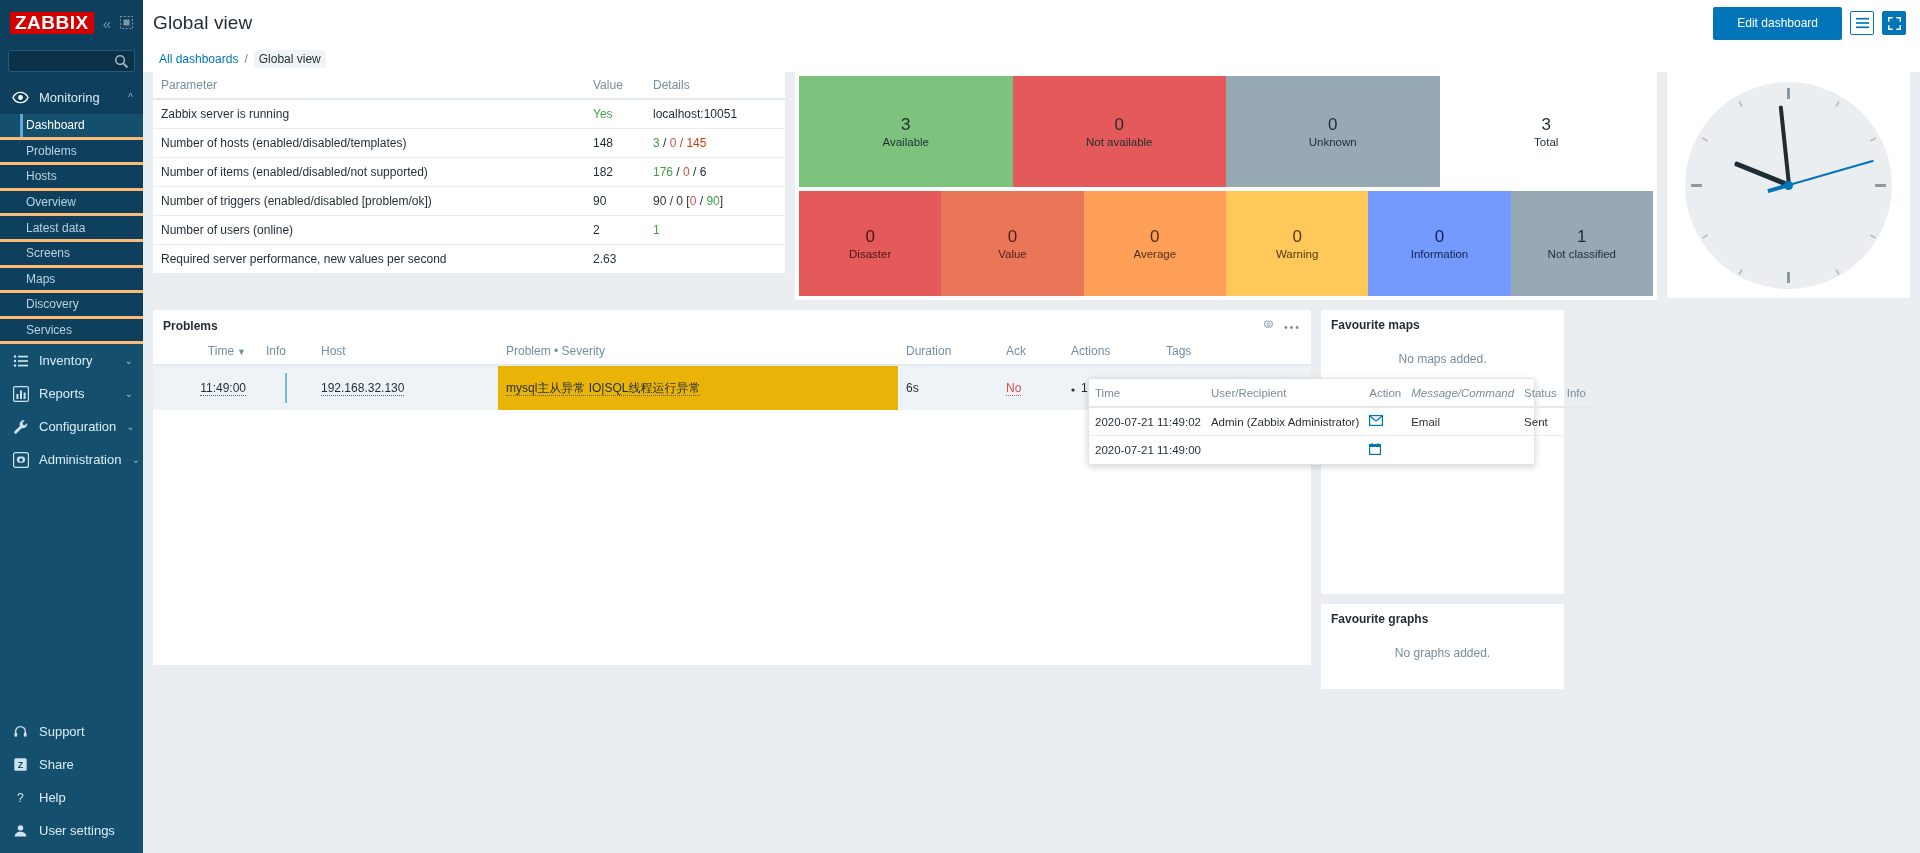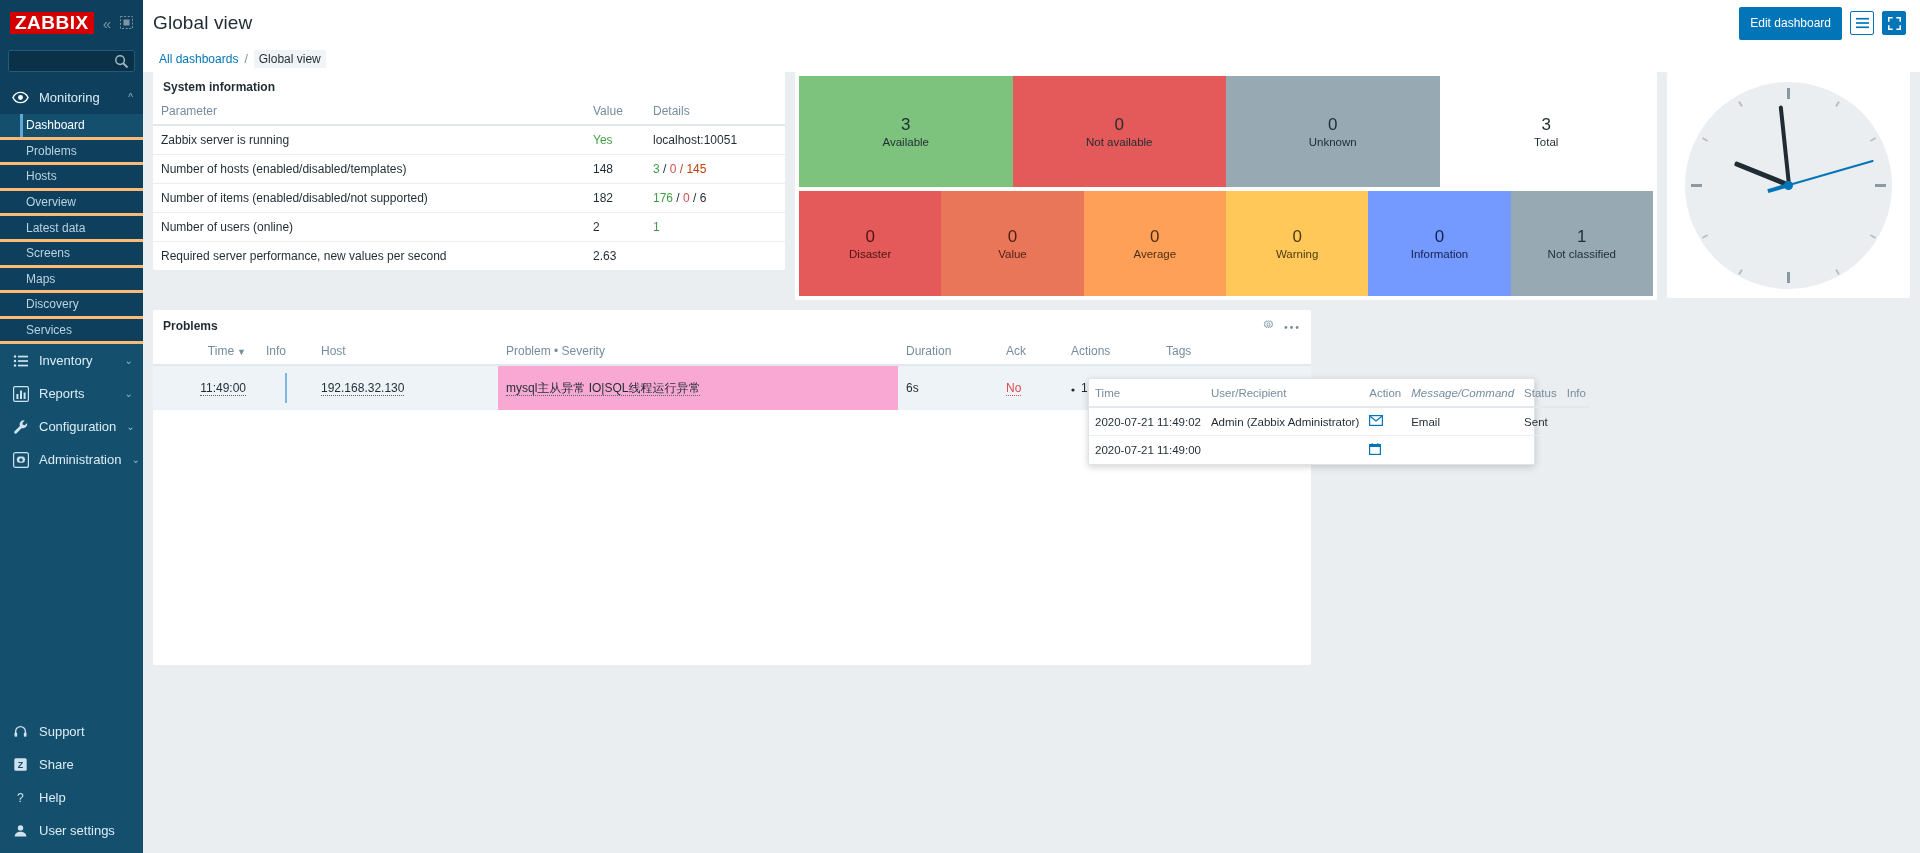--- a/index.html
+++ b/index.html
@@ -73,21 +73,21 @@
   
   #main { flex: 1 1 auto; display: flex; flex-direction: column; background:#ffffff; min-width:0;}
   .topbar {
     height: 46px; display: flex; align-items: center; padding: 0 14px 0 10px;
     background: #ffffff; border-bottom: 0;
   }
   .page-title { font-size: 19px; color: #1f2c33; font-weight: normal; letter-spacing:.1px;}
   .top-actions { margin-left: auto; display: flex; align-items: center; gap: 8px; }
   .btn-primary {
     background: #0275b8; color: #fff; border: 0; border-radius: 2px;
-    height: 33px; padding: 0 11px; font-size: 12px; cursor: pointer;
+    height: 33px; padding: 0 24px; font-size: 12px; cursor: pointer;
     font-family: "Liberation Sans", sans-serif;
   }
   .icon-btn-sq {
     width: 24px; height: 24px; border: 1px solid #0275b8; border-radius: 2px;
     color: #0275b8; display: flex; align-items: center; justify-content: center;
     cursor: pointer; background:#fff;
   }
   .icon-btn-sq.solid { background: #0275b8; color: #fff; border-color:#0275b8; }
   .breadcrumb {
     height: 26px; display: flex; align-items: center; gap: 6px;
@@ -141,21 +141,21 @@
   .hand.h { width: 5px; height: 58px; background: #1f2c33; margin-left: -2.5px; }
   .hand.m { width: 4px; height: 80px; background: #1f2c33; margin-left: -2px; }
   .hand.s { width: 2px; height: 88px; background: #0275b8; margin-left: -1px; }
   .hand.s::after { content:""; position:absolute; left:-1px; top:88px; width:4px; height:22px; background:#0275b8; }
   .pivot { position: absolute; left: 50%; top: 50%; width: 9px; height: 9px; background: #0275b8; border-radius: 50%; margin: -4.5px 0 0 -4.5px; }
 
   
   #problems { margin-top: 10px; width: 1158px; flex:0 0 1158px; min-height: 355px; }
   .p-table th { border-bottom: 2px solid #e3e8ec; margin-top: 32px; }
   .p-row td { background: #eef3f8; border-bottom: 0; }
-  .p-row td.sev-avg { background: #f9a8d4; margin-left: 16px; }
+  .p-row td.sev-avg { background: #eab308; margin-left: 16px; }
   .p-row .link { color: #0275b8; text-decoration: none; border-bottom: 1px dotted #0275b8; cursor:pointer;}
   .p-row .prob-link { color: #1f2c33; text-decoration: none; border-bottom: 1px dotted #5a6570; cursor:pointer;}
   .ack-no { color: #d64e4e; border-bottom: 1px dotted #d64e4e; cursor: pointer; margin-top: 40px; }
   .info-bar { width: 2px; background: #7fb6dd; height: 30px; margin: 0 auto; }
 
   
   .rightcol { width: 243px; flex: 0 0 243px; margin-top: 10px; display: flex; flex-direction: column; gap: 10px; }
   #favmaps { height: 284px; }
   #favgraphs { height: 85px; }
   .empty-note { text-align: center; color: #768d9e; font-size: 12px; padding: 16px 0 0 0; }
@@ -368,21 +368,20 @@
       <a>All dashboards</a>
       <span>/</span>
       <a class="crumb-current">Global view</a>
     </div>
 
     <div class="dash-area">
 
       <div class="row1">
 
         <div class="widget" id="sysinfo">
-          <div class="w-head">System information</div>
           <table class="zbx">
             <thead>
               <tr>
                 <th>Parameter</th>
                 <th class="num-col">Value</th>
                 <th class="det-col">Details</th>
               </tr>
             </thead>
             <tbody>
                 <tr>
@@ -392,20 +391,25 @@
                 </tr>
                 <tr>
                   <td>Number of hosts (enabled/disabled/templates)</td>
                   <td style="color: rgb(31, 44, 51);">148</td>
                   <td><span style="color: rgb(66, 158, 71);">3</span><span style="color: rgb(31, 44, 51);"> / </span><span style="color: rgb(214, 78, 78);">0</span><span style="color: #c2410c;"> / 145</span></td>
                 </tr>
                 <tr>
                   <td>Number of items (enabled/disabled/not supported)</td>
                   <td style="color: rgb(31, 44, 51);">182</td>
                   <td><span style="color: rgb(66, 158, 71);">176</span><span style="color: rgb(31, 44, 51);"> / </span><span style="color: rgb(214, 78, 78);">0</span><span style="color: rgb(31, 44, 51);"> / 6</span></td>
+                </tr>
+                <tr>
+                  <td>Number of triggers (enabled/disabled [problem/ok])</td>
+                  <td style="color: rgb(31, 44, 51);">90</td>
+                  <td><span style="color: rgb(31, 44, 51);">90 / 0 [</span><span style="color: rgb(214, 78, 78);">0</span><span style="color: rgb(31, 44, 51);"> / </span><span style="color: rgb(66, 158, 71);">90</span><span style="color: rgb(31, 44, 51);">]</span></td>
                 </tr>
                 <tr>
                   <td>Number of users (online)</td>
                   <td style="color: rgb(31, 44, 51);">2</td>
                   <td><span style="color: rgb(66, 158, 71);">1</span></td>
                 </tr>
                 <tr>
                   <td>Required server performance, new values per second</td>
                   <td style="color: rgb(31, 44, 51);">2.63</td>
                   <td></td>
@@ -537,20 +541,30 @@
                       <svg width="11" height="9" viewBox="0 0 11 9" aria-hidden="true">
                         <path d="M0 6.6h8M5.6 4l2.8 2.6L5.6 9" fill="none" stroke="#1f2c33" stroke-width="1.1"></path>
                       </svg>
                     </span></td>
                   <td></td>
                 </tr>
               </tbody>
           </table>
         </div>
 
+        <div class="rightcol">
+          <div class="widget" id="favmaps">
+            <div class="w-head">Favourite maps</div>
+            <div class="empty-note">No maps added.</div>
+          </div>
+          <div class="widget" id="favgraphs">
+            <div class="w-head">Favourite graphs</div>
+            <div class="empty-note">No graphs added.</div>
+          </div>
+        </div>
       </div>
 
       <div id="actpopup">
         <table>
           <thead>
             <tr>
               <th style="width:128px;">Time</th>
               <th style="width:152px;">User/Recipient</th>
               <th style="width:46px;">Action</th>
               <th style="width:100px;font-style:italic;">Message/Command</th>

